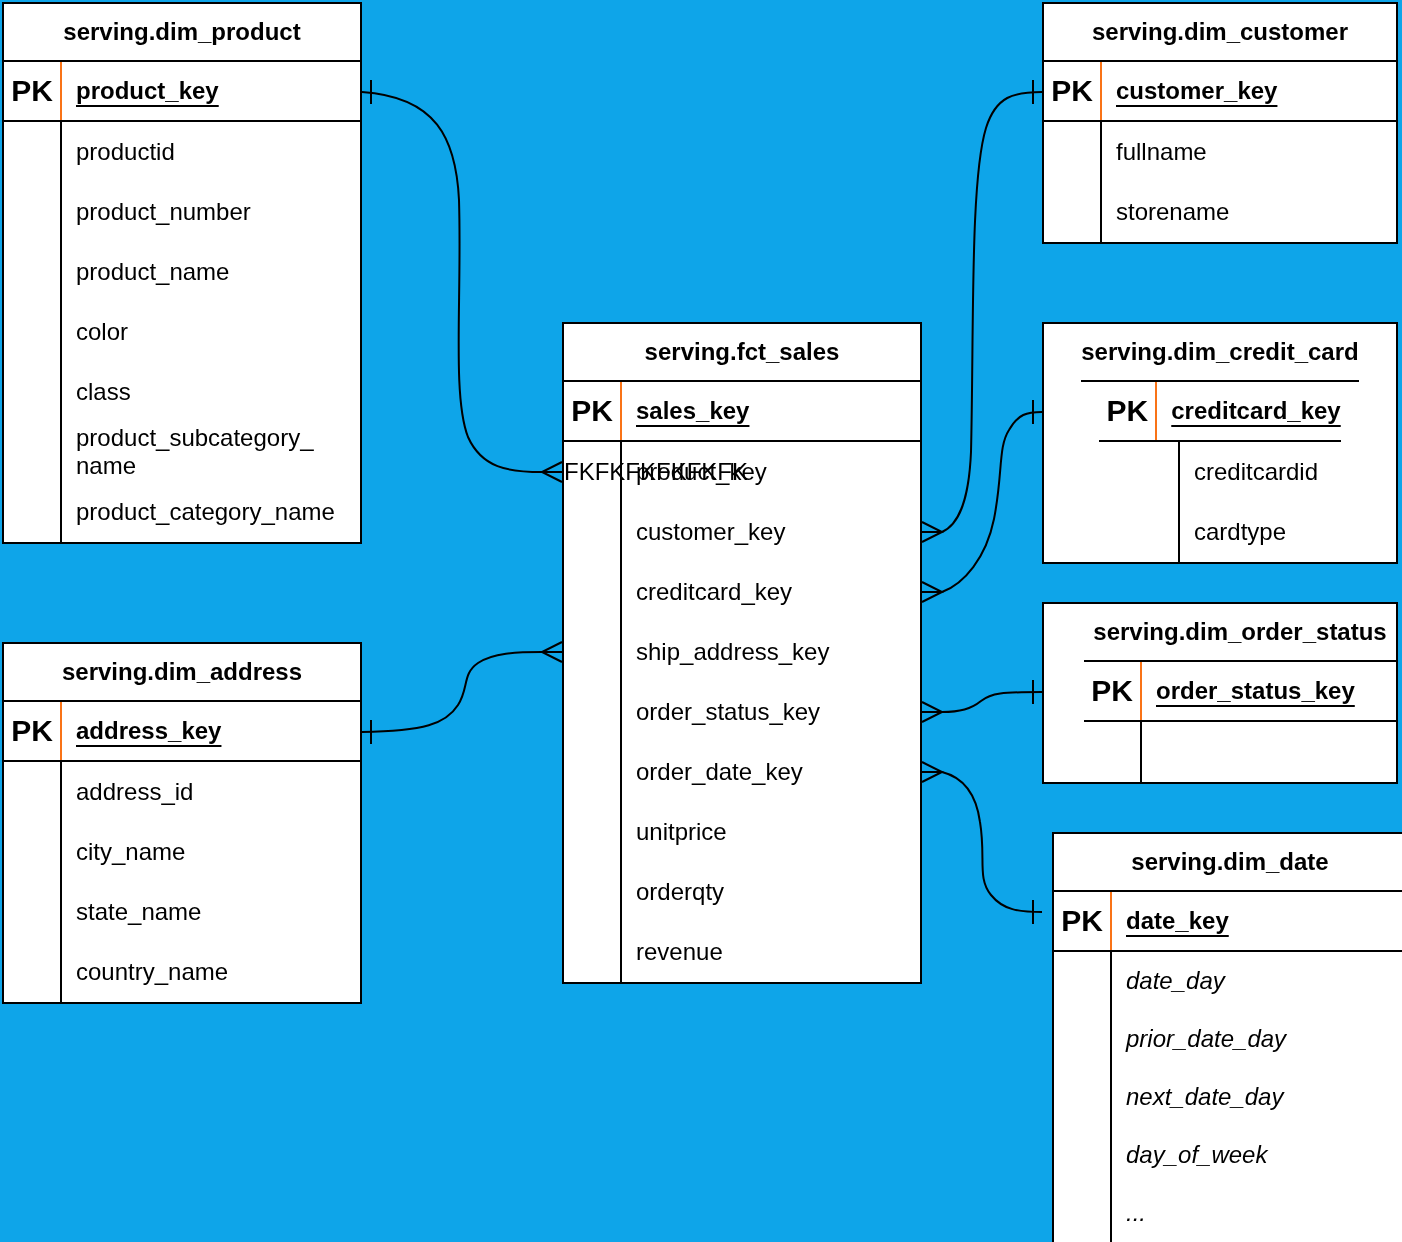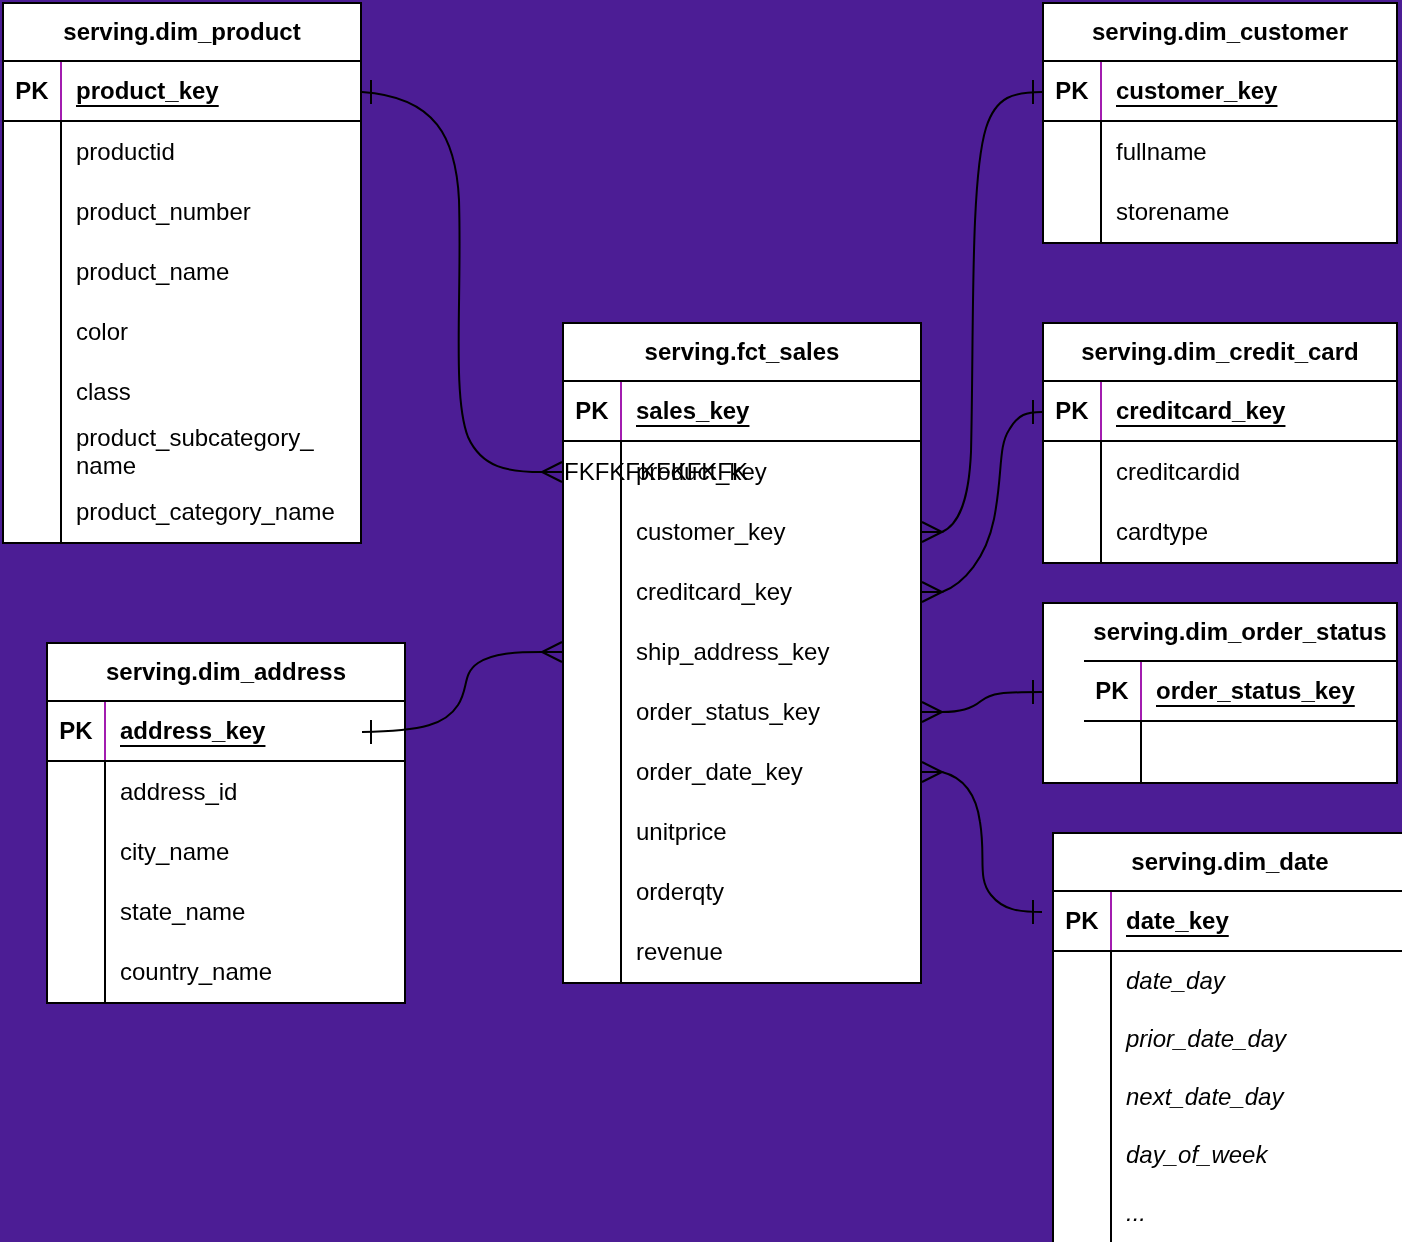--- a/index.html
+++ b/index.html
@@ -1,33 +1,33 @@
 <!DOCTYPE html>
 <html><head>
 <meta charset="utf-8">
 <style>
   html,body{margin:0;padding:0;background:#fff;}
   .canvas{
-    position:relative;width:1402px;height:1242px;background:#4c1d95;
+    position:relative;width:1402px;height:1242px;background:#0ea5e9;
     font-family:"Liberation Sans","DejaVu Sans",sans-serif;color:#000;
     overflow:hidden;
   }
   .etable{
     position:absolute;background:#fff;border:2px solid #000;
     box-sizing:border-box;display:flex;flex-direction:column;
   }
   .thead{
     height:58px;flex:none;border-bottom:2px solid #000;box-sizing:border-box;
     display:flex;align-items:center;justify-content:center;
     font-weight:bold;font-size:24px;letter-spacing:0;
   }
   .keyrow{height:60px;flex:none;border-bottom:2px solid #000;box-sizing:border-box;display:flex;}
   .kcol{
-    width:58px;flex:none;border-right:2px solid #a21caf;box-sizing:border-box;
-    display:flex;align-items:center;justify-content:center;font-size:24px;
+    width:58px;flex:none;border-right:2px solid #f97316;box-sizing:border-box;
+    display:flex;align-items:center;justify-content:center;font-size:30px;
   }
   .pktag{font-weight:bold;}
   .kname{
     flex:1;display:flex;align-items:center;padding-left:14px;
     font-weight:bold;font-size:24px;
     text-decoration:underline;text-decoration-thickness:2px;text-underline-offset:6px;
   }
   .attrs{flex:1;display:flex;min-height:0;}
   .acol{width:58px;flex:none;border-right:2px solid #000;box-sizing:border-box;display:flex;flex-direction:row;}
   .fkcell{height:60px;flex:none;display:flex;align-items:center;justify-content:center;font-size:24px;}
@@ -60,21 +60,21 @@
         <div class="arow">color</div>
         <div class="arow">class</div>
         <div class="arow">
             <span class="wraptext">product_subcategory_name</span>
           </div>
         <div class="arow">product_category_name</div>
       </div>
     </div>
   </div>
 
-  <div class="etable" style="left:2px;top:642px;width:360px;height:362px;margin-left:44px;">
+  <div class="etable" style="left:2px;top:642px;width:360px;height:362px;">
     <div class="thead">serving.dim_address</div>
     <div class="keyrow">
       <div class="kcol pktag">PK</div>
       <div class="kname">address_key</div>
     </div>
     <div class="attrs">
       <div class="acol"></div>
       <div class="alist">
         <div class="arow">address_id</div>
         <div class="arow">city_name</div>
@@ -121,21 +121,21 @@
     </div>
     <div class="attrs">
       <div class="acol"></div>
       <div class="alist">
         <div class="arow">fullname</div>
         <div class="arow">storename</div>
       </div>
     </div>
   </div>
 
-  <div class="etable" style="left:1042px;top:322px;width:356px;height:242px;">
+  <div class="etable" style="left:1042px;top:322px;width:356px;height:242px;align-items:center;">
     <div class="thead">serving.dim_credit_card</div>
     <div class="keyrow">
       <div class="kcol pktag">PK</div>
       <div class="kname">creditcard_key</div>
     </div>
     <div class="attrs">
       <div class="acol"></div>
       <div class="alist">
         <div class="arow">creditcardid</div>
         <div class="arow">cardtype</div>

